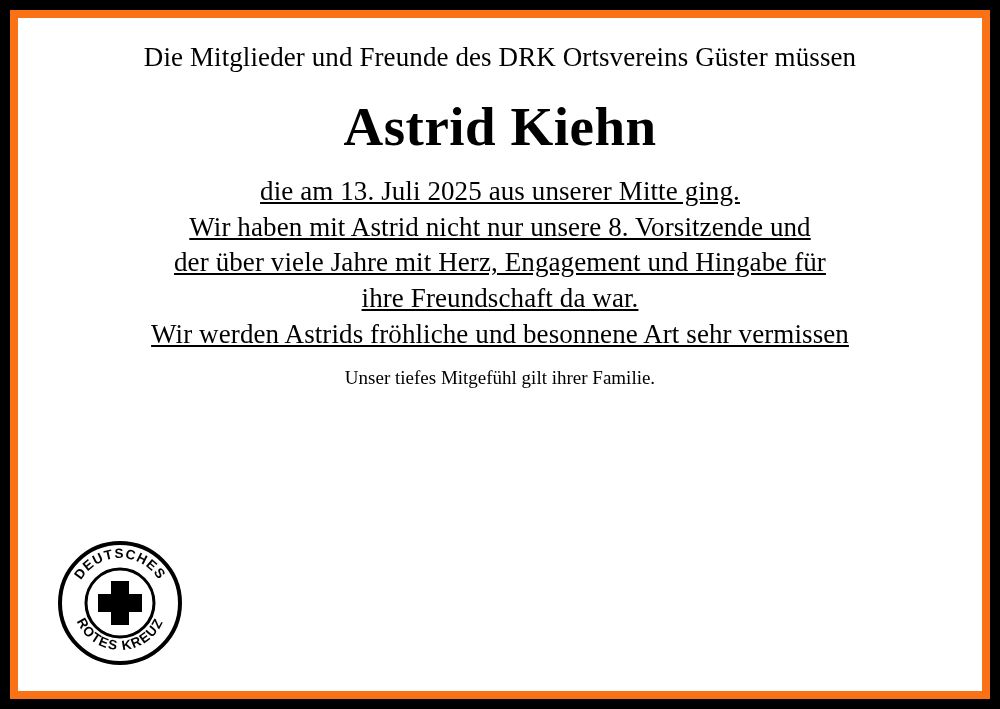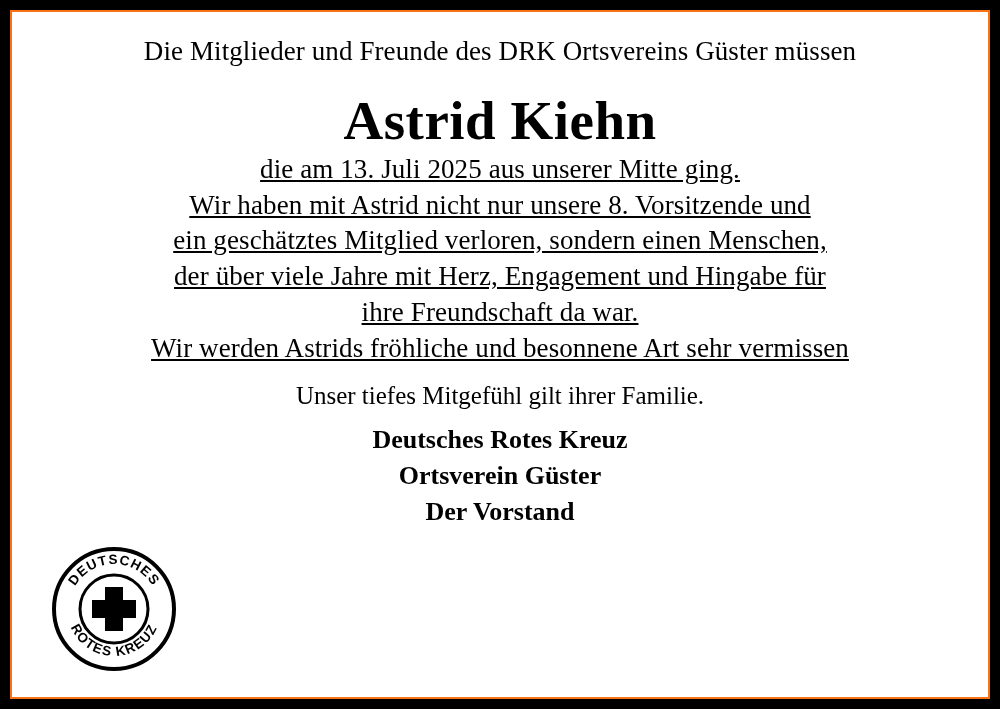--- a/index.html
+++ b/index.html
@@ -21,21 +21,21 @@
     box-sizing: border-box;
     background: #000000;
     padding: 10px;
   }
 
   .obituary-inner {
     box-sizing: border-box;
     width: 100%;
     height: 100%;
     background: #ffffff;
-    border: 2px solid #f97316;
+    border: 8px solid #f97316;
     position: relative;
     padding: 22px 28px 10px 28px;
   }
 
   .intro {
     text-align: center;
     font-size: 27px;
     line-height: 1.30;
     letter-spacing: 0.1px;
   }
@@ -44,39 +44,40 @@
     display: block;
     white-space: nowrap;
   }
 
   .name {
     text-align: center;
     font-size: 55px;
     font-weight: bold;
     line-height: 1.1;
     margin-top: 22px;
+    margin-bottom: 16px;
     letter-spacing: 0.5px;
   }
 
   .body-text {
     text-align: center;
     font-size: 27px;
     line-height: 1.33;
     letter-spacing: 0.1px;
   }
 
   .body-line {
     display: block;
     white-space: nowrap;
     text-decoration: underline;
   }
 
   .closing {
     text-align: center;
-    font-size: 25px;
+    font-size: 19px;
     line-height: 1.33;
     margin-top: 12px;
   }
 
   .signature {
     text-align: center;
     font-weight: bold;
     font-size: 26px;
     line-height: 1.38;
     margin-top: 10px;
@@ -106,33 +107,27 @@
 
     <div class="intro">
       <span class="intro-line">Die Mitglieder und Freunde des DRK Ortsvereins Güster müssen</span>
     </div>
 
     <div class="name">Astrid Kiehn</div>
 
     <div class="body-text">
       <span class="body-line">die am 13. Juli 2025 aus unserer Mitte ging.</span>
       <span class="body-line">Wir haben mit Astrid nicht nur unsere 8. Vorsitzende und</span>
-      <span class="body-line">ein geschätztes Mitglied verloren, sondern einen Menschen,</span>
       <span class="body-line">der über viele Jahre mit Herz, Engagement und Hingabe für</span>
       <span class="body-line">ihre Freundschaft da war.</span>
       <span class="body-line">Wir werden Astrids fröhliche und besonnene Art sehr vermissen</span>
     </div>
 
     <div class="closing">Unser tiefes Mitgefühl gilt ihrer Familie.</div>
 
-    <div class="signature">
-      <span class="signature-line">Deutsches Rotes Kreuz</span>
-      <span class="signature-line">Ortsverein Güster</span>
-      <span class="signature-line">Der Vorstand</span>
-    </div>
 
     <div class="logo">
       <svg width="124" height="124" viewBox="0 0 124 124" aria-hidden="true">
         <defs>
           <path id="arcTop" d="M 17,62 A 45,45 0 0 1 107,62" fill="none"></path>
           <path id="arcBottom" d="M 15,62 A 47,47 0 0 0 109,62" fill="none"></path>
         </defs>
         <circle cx="62" cy="62" r="60" fill="none" stroke="#000000" stroke-width="4"></circle>
         <circle cx="62" cy="62" r="34" fill="none" stroke="#000000" stroke-width="3"></circle>
         <g fill="#000000">

